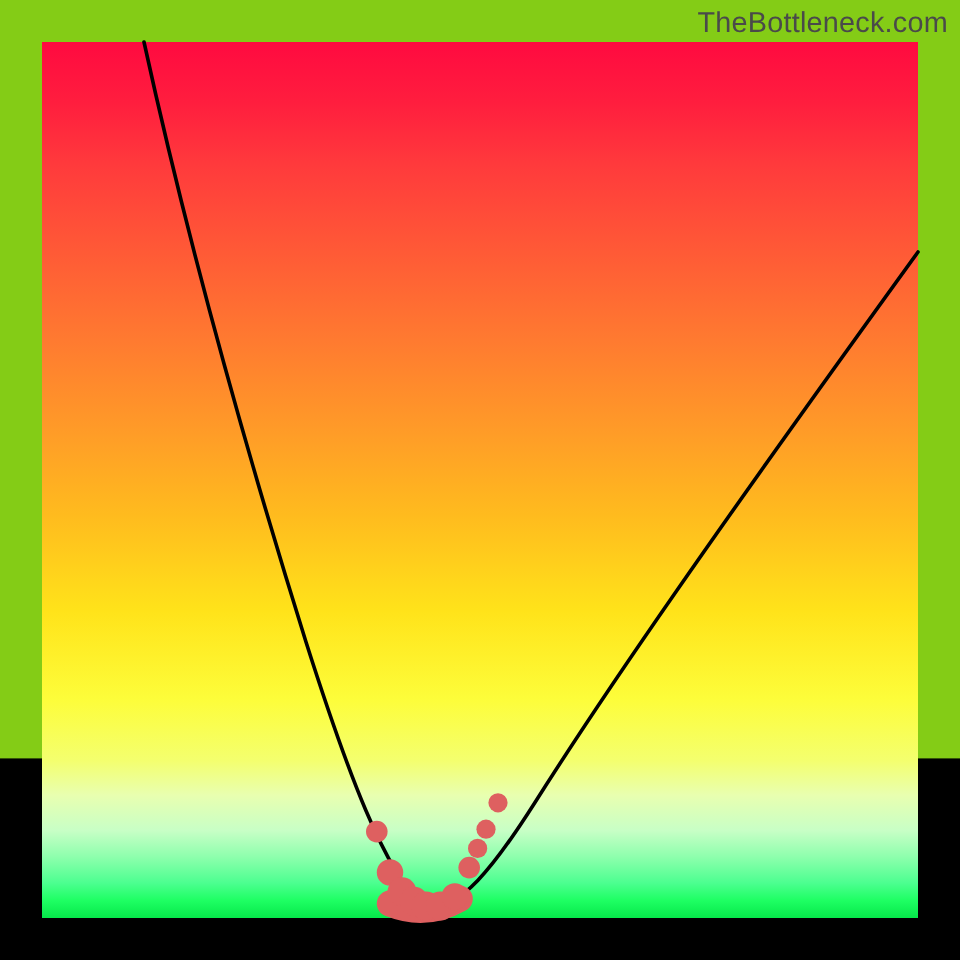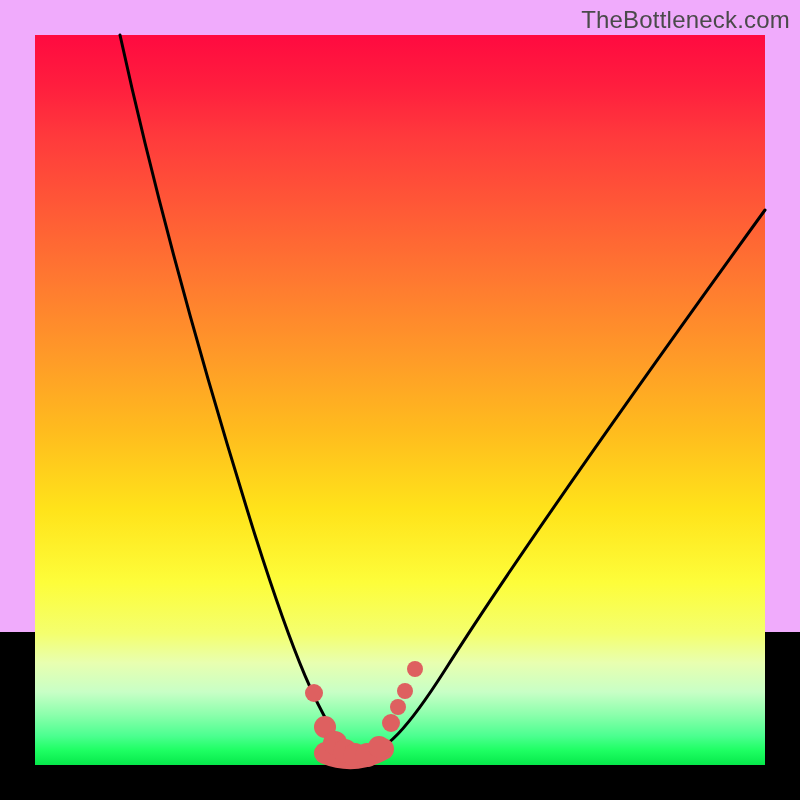--- a/index.html
+++ b/index.html
@@ -10,21 +10,21 @@
     background: #000;
     overflow: hidden;
     font-family: Arial, Helvetica, sans-serif;
   }
   .frame {
     position: absolute;
     left: 0;
     top: 0;
     width: 800px;
     height: 632px;
-    background: #f0abfc;
+    background: #84cc16;
   }
   .plot-area {
     position: absolute;
     left: 35px;
     top: 35px;
     width: 730px;
     height: 730px;
     
     background: linear-gradient(to bottom,
       #ff0a40 0%,

